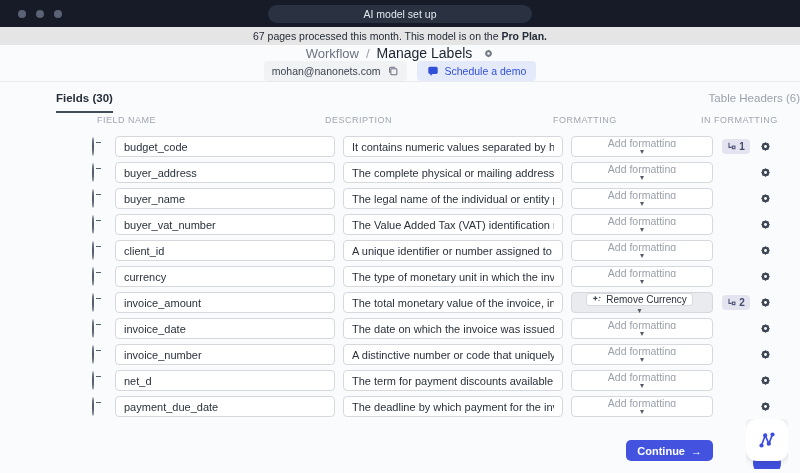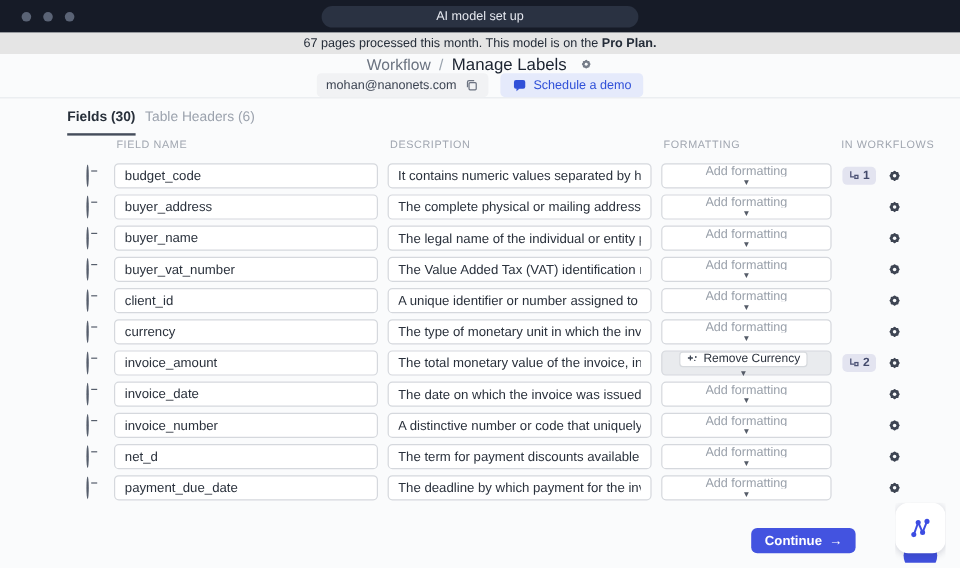--- a/index.html
+++ b/index.html
@@ -23,38 +23,38 @@
   .bc-sep { font-size:13px; color:#9aa3ae; }
   .bc-title { font-size:14px; color:#1b2330; font-weight:500; }
   .hdr-gear { margin-left:4px; display:flex; align-items:center; cursor:pointer; }
   .header-right { display:flex; align-items:center; gap:10px; }
   .email-chip { height:20px; background:#f1f2f4; border-radius:4px; display:flex; align-items:center; gap:6px; padding:0 8px; font-size:10.5px; color:#3c4452; cursor:pointer; }
   .demo-btn { height:20px; background:#e5eafb; border-radius:4px; display:flex; align-items:center; gap:6px; padding:0 10px; font-size:10.5px; color:#3050d8; font-weight:500; cursor:pointer; border:none; }
 
   .divider { height:1px; background:#e8eaee; width:100%; }
 
   
-  .tabs { display:flex; gap:8px; padding:10px 0 0 56px; font-size:11.5px; }
+  .tabs { display:flex; gap:8px; padding:10px 0 0 56px; font-size:11.5px;justify-content:space-between; }
   .tab { padding-bottom:7px; cursor:pointer; }
   .tab.active { color:#272f3a; font-weight:700; border-bottom:2.5px solid #454d5b; }
   .tab.inactive { color:#9ba2ad; }
 
   
   .col-minus { width:13px; margin-left:72px; flex:none; }
   .col-field { width:220px; margin-left:10px; flex:none; }
   .col-desc  { width:220px; margin-left:8px;  flex:none; }
   .col-fmt   { width:142px; margin-left:8px;  flex:none; }
   .col-badge { width:46px; flex:none; display:flex; justify-content:center; align-items:center; }
   .col-gear  { width:24px; flex:none; display:flex; align-items:center; }
 
   .hdr-row { display:flex; align-items:center; margin-top:0; height:14px; }
   .col-label { font-size:9px; letter-spacing:.5px; color:#a0a6b0; font-weight:500; white-space:nowrap; padding-left:2px; }
   .col-label.wf { padding-left:8px; }
 
-  .rows { margin-top:9px; }
+  .rows { margin-top:9px;padding-left:20px; }
   .row { display:flex; align-items:center; height:21px; margin-bottom:5px; }
 
   .minus-btn { width:13px; height:13px; border:1.3px solid #565e6c; border-radius:50%; position:relative; cursor:pointer; }
   .minus-btn::after { content:""; position:absolute; left:2.5px; top:4.6px; width:5.5px; height:1.3px; background:#565e6c; }
 
   .tin { width:100%; height:21px; border:1px solid #d5d8dd; border-radius:4px; background:#fff; padding:0 8px; font-size:11px; color:#2a313c; font-family:inherit; outline:none; }
 
   .dropdown { width:100%; height:21px; border:1px solid #d5d8dd; border-radius:4px; background:#fff; display:flex; align-items:center; justify-content:space-between; padding:0 8px; cursor:pointer;flex-direction:column; }
   .dd-plain { font-size:10.5px; color:#9aa1ab; white-space:nowrap; overflow:hidden; }
   .caret { font-size:8px; color:#555c68; font-family:"DejaVu Sans",sans-serif; }
@@ -132,21 +132,21 @@
 <div class="tabs">
   <span class="tab active">Fields (30)</span>
   <span class="tab inactive">Table Headers (6)</span>
 </div>
 
 <div class="hdr-row">
   <span class="col-minus"></span>
   <span class="col-field col-label">FIELD NAME</span>
   <span class="col-desc col-label">DESCRIPTION</span>
   <span class="col-fmt col-label">FORMATTING</span>
-  <span class="col-label wf">IN WORKFLOWS</span>
+  <span class="col-label wf">IN FORMATTING</span>
 </div>
 
 <div class="rows" id="rows">
     <div class="row">
     <span class="col-minus"><span class="minus-btn"></span></span>
     <span class="col-field"><input class="tin f-name" value="budget_code" style=""></span>
     <span class="col-desc"><input class="tin f-desc" value="It contains numeric values separated by hyphens," style=""></span>
     <span class="col-fmt">
       <span class="dropdown">
 

